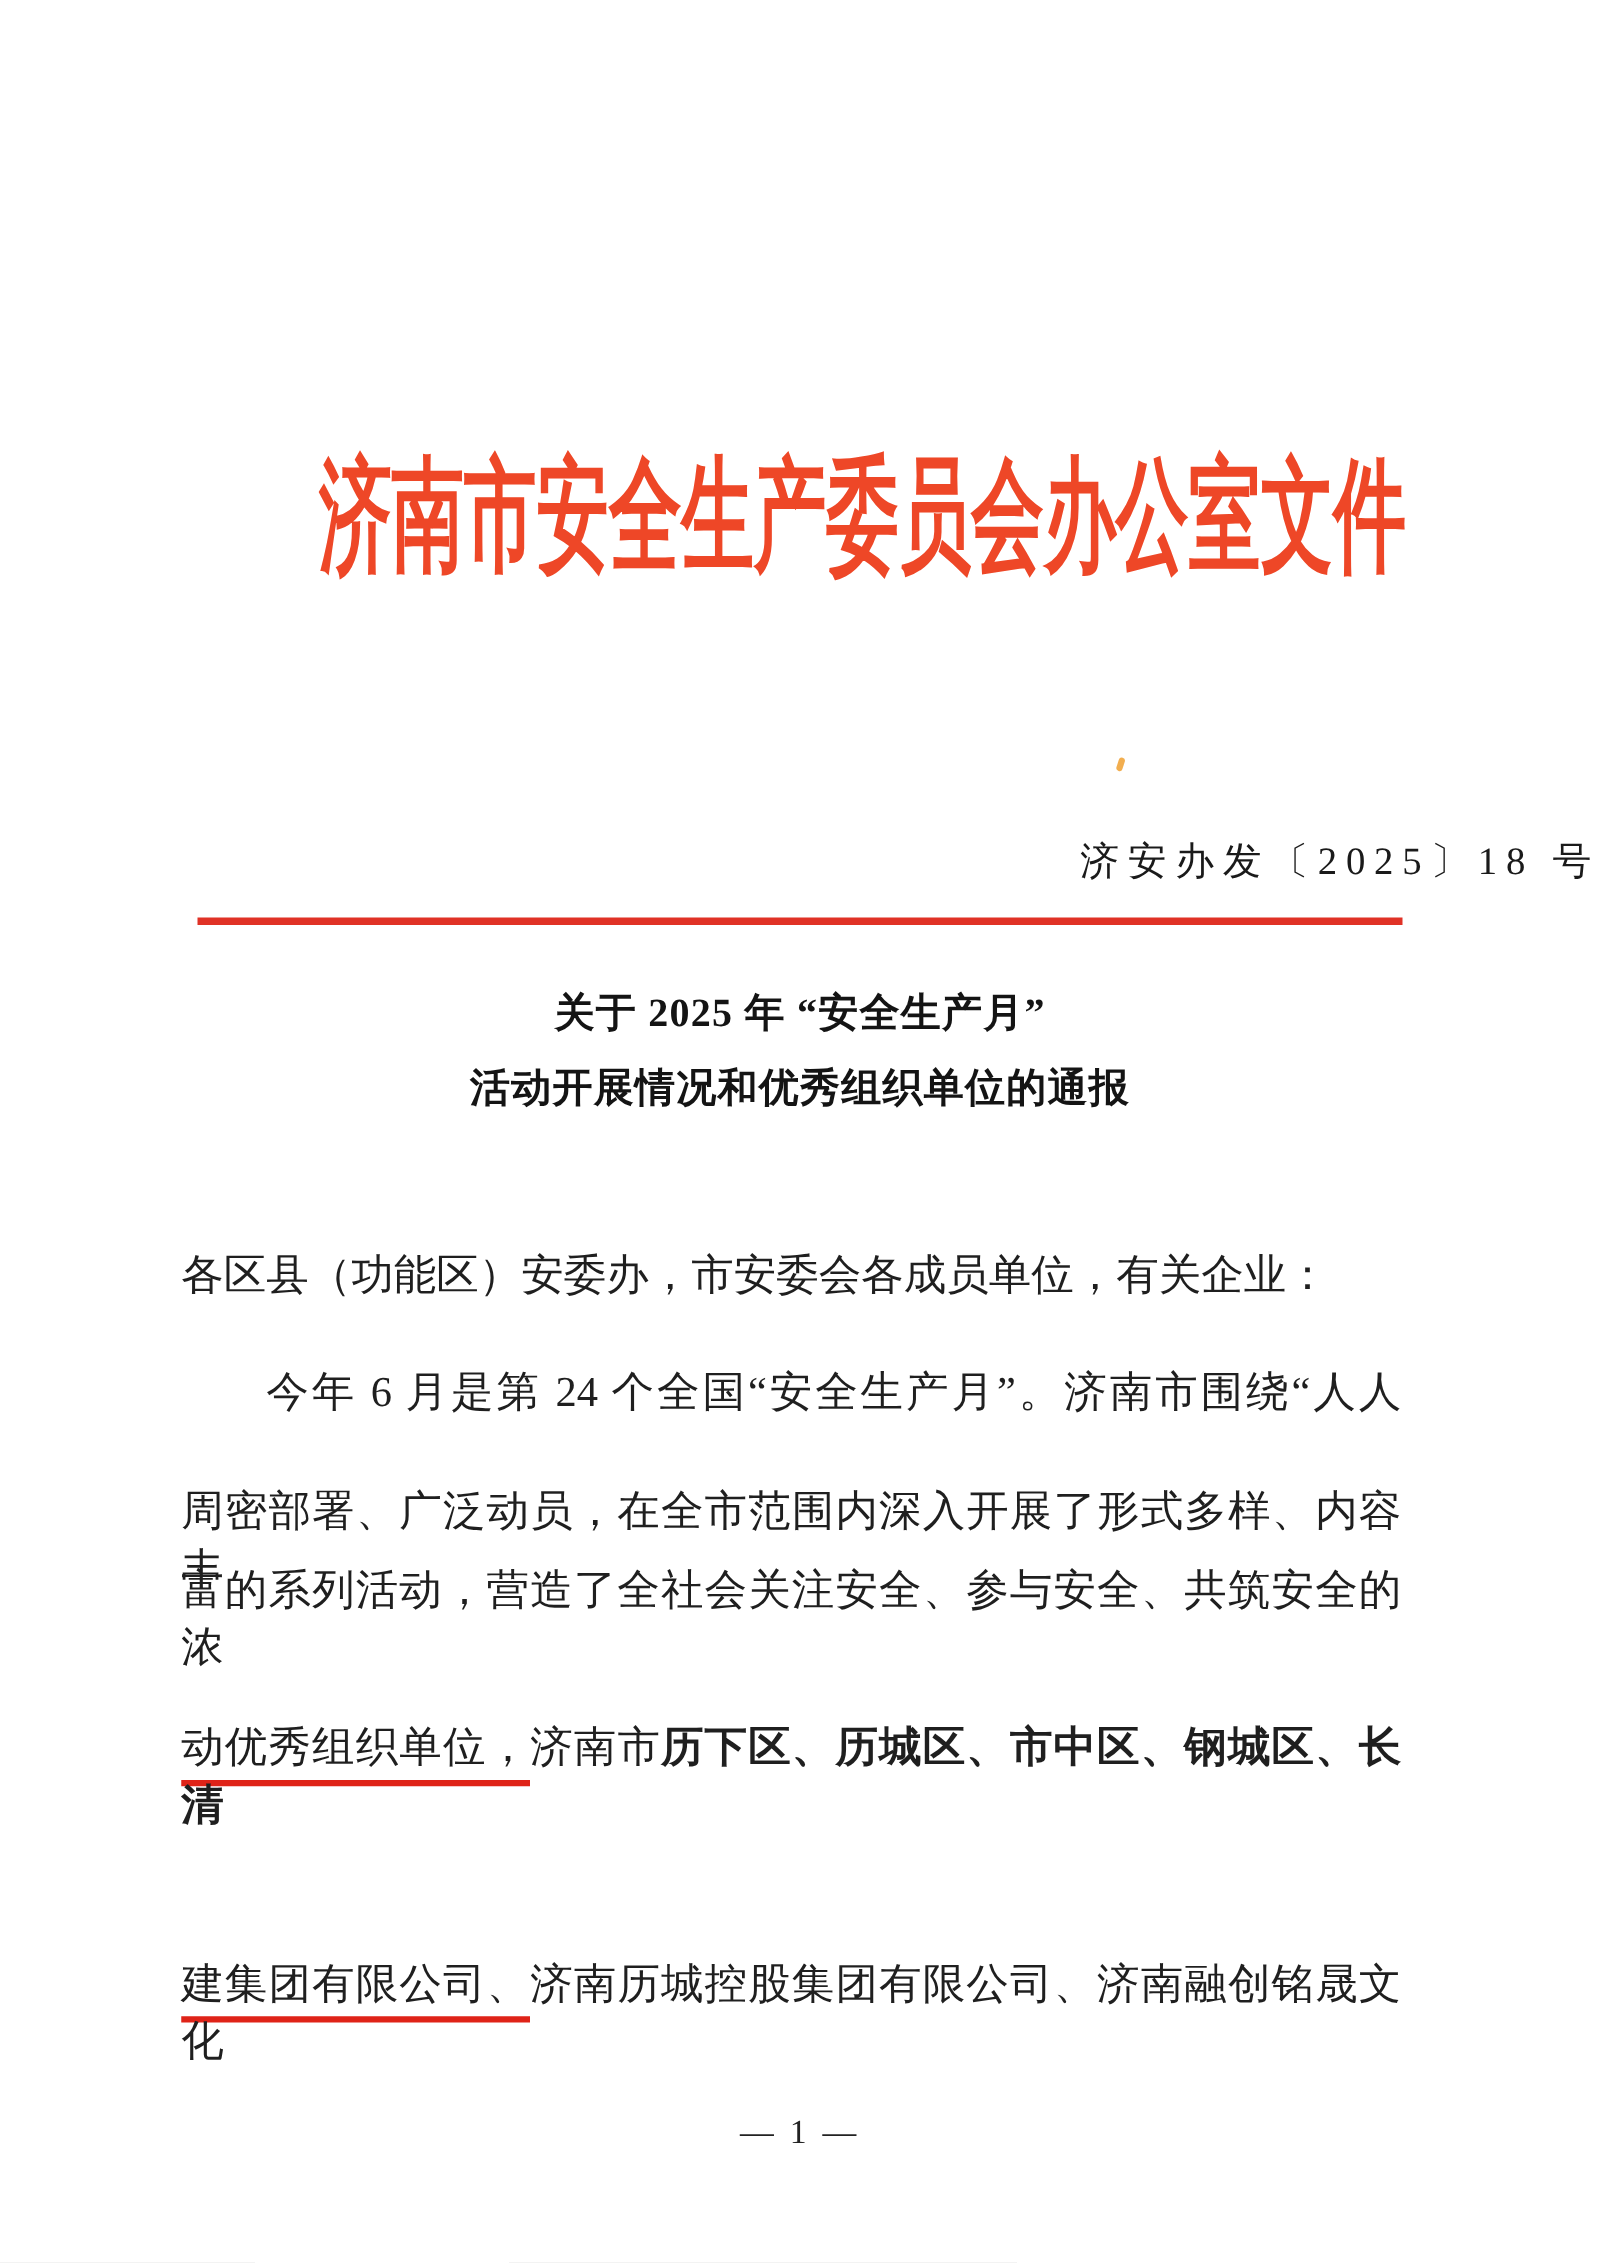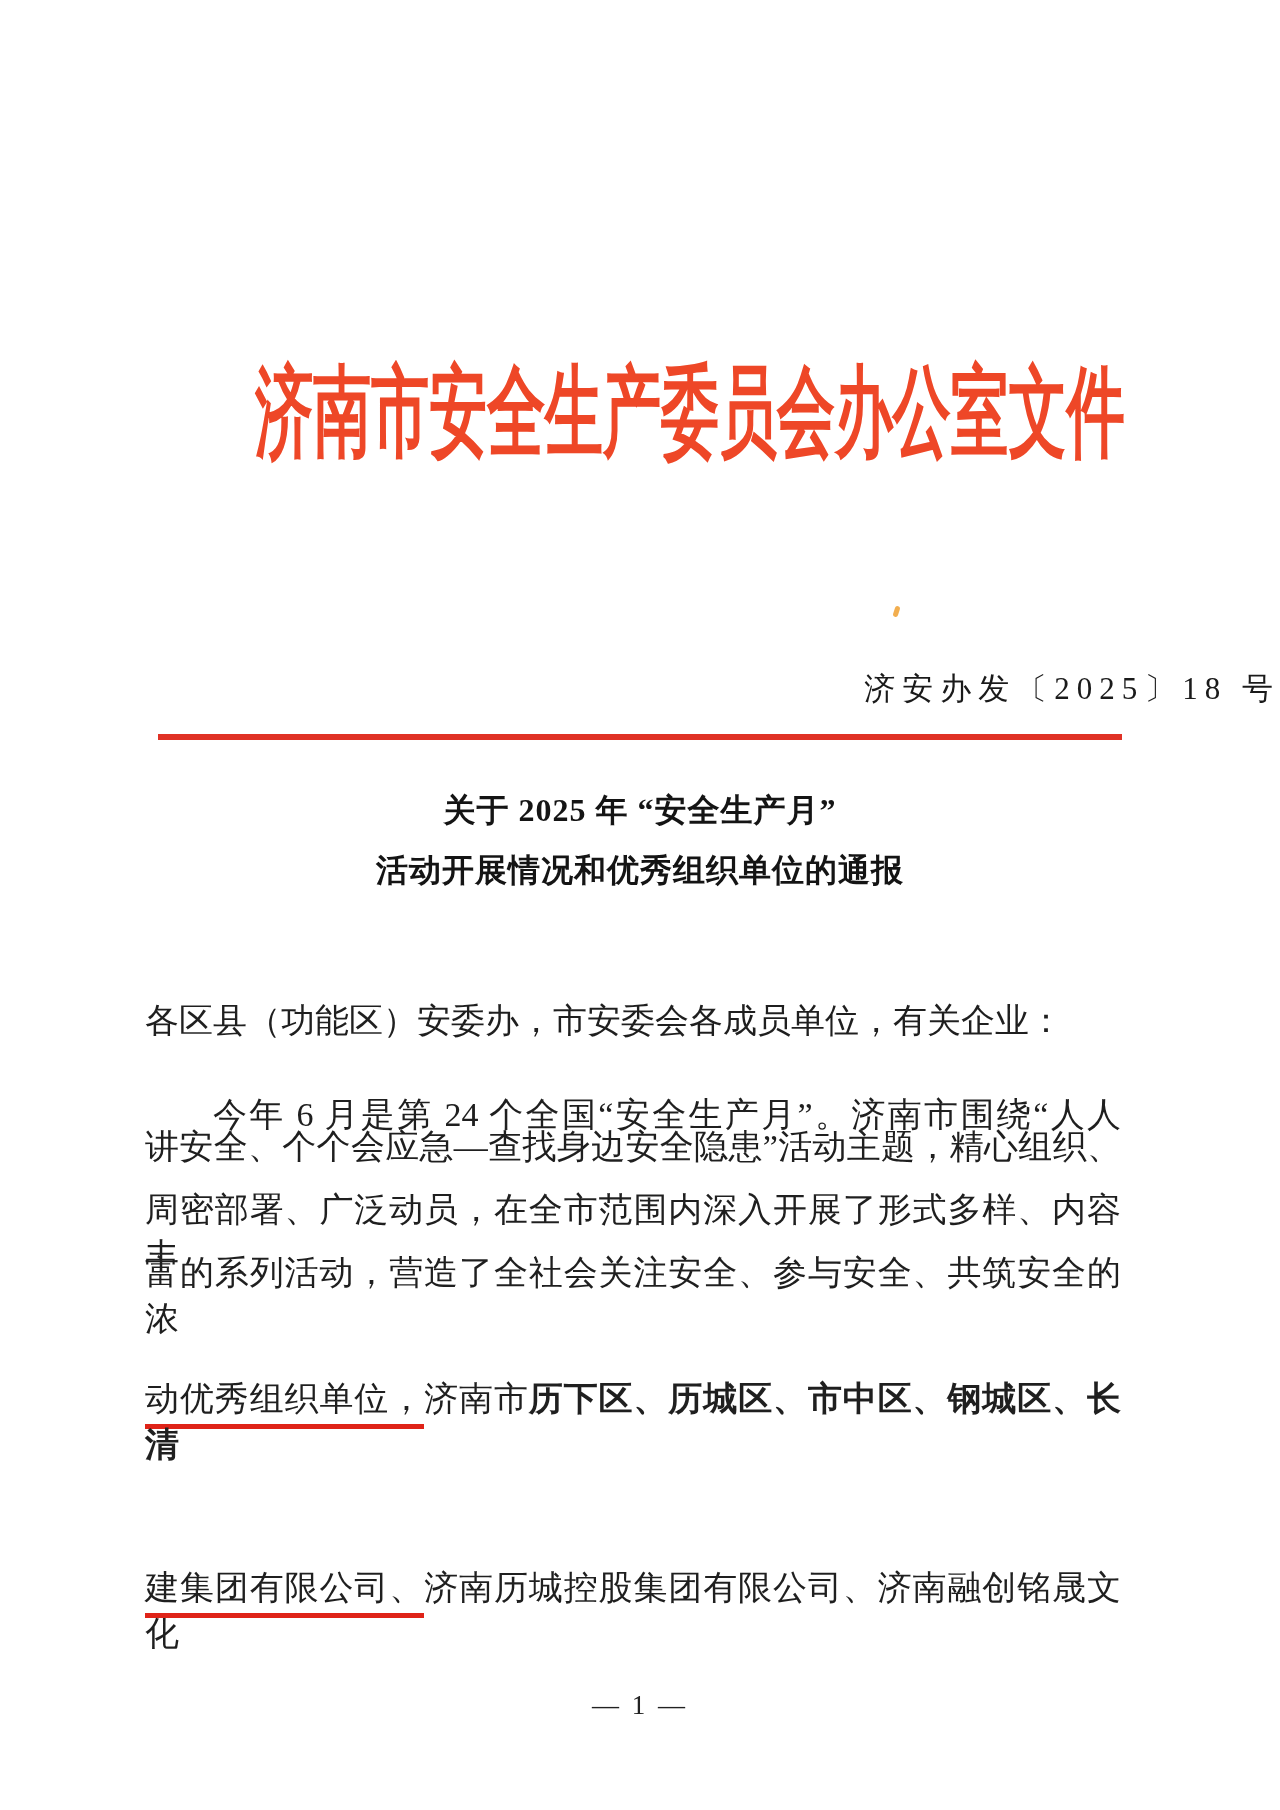--- a/index.html
+++ b/index.html
@@ -99,23 +99,20 @@
   </div>
 
   <div class="body-line natural" style="top:998px">
     <span>各区县（功能区）安委办，市安委会各成员单位，有关企业：</span>
   </div>
 
   <div class="body-line indent" style="top:1061px">
     <span>今年 6 月是第 24 个全国“安全生产月”。济南市围绕“人人</span>
   </div>
 
-  <div class="body-line" style="top:1124px">
-    <span>讲安全、个个会应急—查找身边安全隐患”活动主题，精心组织、</span>
-  </div>
 
   <div class="body-line" style="top:1187px">
     <span>周密部署、广泛动员，在全市范围内深入开展了形式多样、内容丰</span>
   </div>
 
   <div class="body-line" style="top:1250px">
     <span>富的系列活动，营造了全社会关注安全、参与安全、共筑安全的浓</span>
   </div>
 
 

